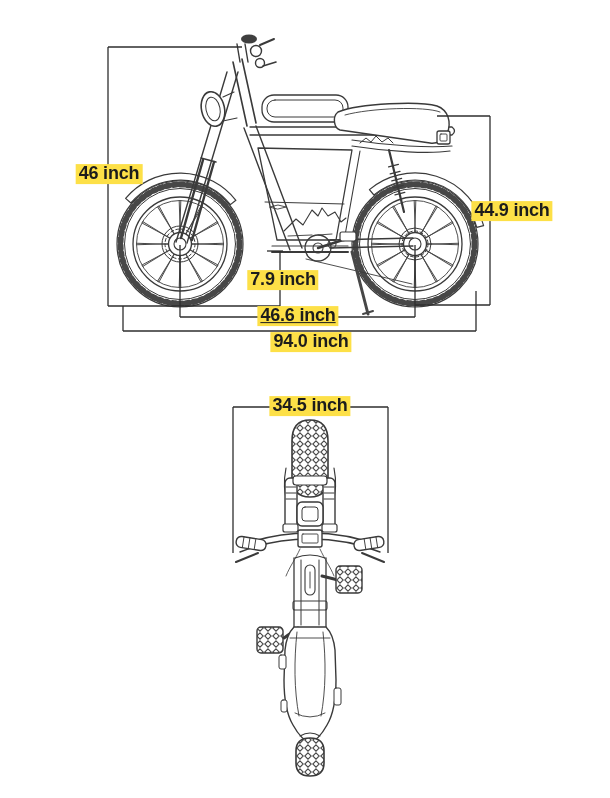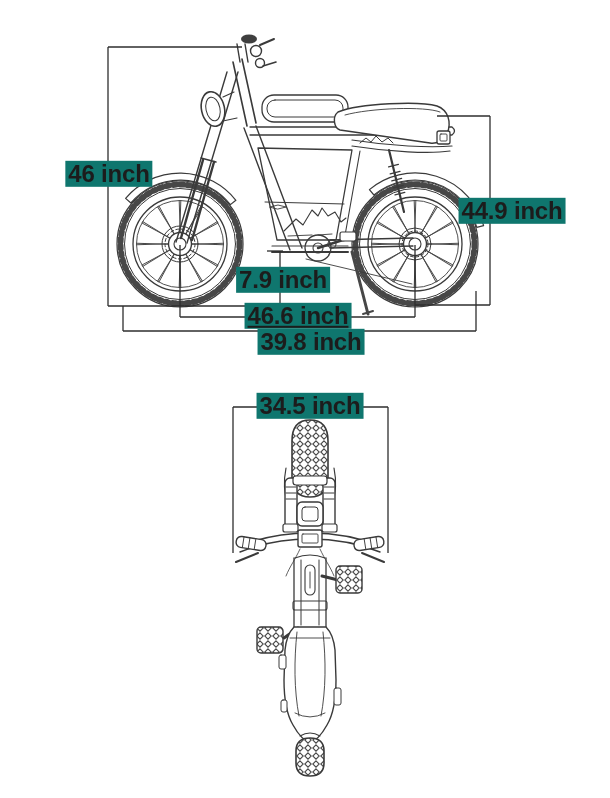--- a/index.html
+++ b/index.html
@@ -7,23 +7,23 @@
     position:relative;
     width:610px;height:798px;
     background:#fff;
     font-family:"Liberation Sans", sans-serif;
     overflow:hidden;
   }
   svg{position:absolute;left:0;top:0;}
   .dim-label{
     position:absolute;
     transform:translate(-50%,-50%);
-    background:#0f766e;
+    background:#fde047;
     padding:0 3px;
-    font-size:24px;
+    font-size:18px;
     font-weight:700;
     letter-spacing:-0.2px;
     color:#1c1c1c;
     white-space:nowrap;
     line-height:1.1;
   }
 </style>
 </head>
 <body>
 
@@ -292,16 +292,16 @@
       <line x1="233" y1="407" x2="233" y2="553"></line>
       <line x1="388" y1="407" x2="388" y2="553"></line>
     </g>
   </g>
 </svg>
 
 <div class="dim-label" style="left:109px;top:174px;">46 inch</div>
 <div class="dim-label" style="left:512px;top:211px;">44.9 inch</div>
 <div class="dim-label" style="left:283px;top:280px;">7.9 inch</div>
 <div class="dim-label" style="left:298px;top:316px;text-decoration:underline;">46.6 inch</div>
-<div class="dim-label" style="left:311px;top:342px;">39.8 inch</div>
+<div class="dim-label" style="left:311px;top:342px;">94.0 inch</div>
 <div class="dim-label" style="left:310px;top:406px;">34.5 inch</div>
 
 </div>
 
 </body></html>

